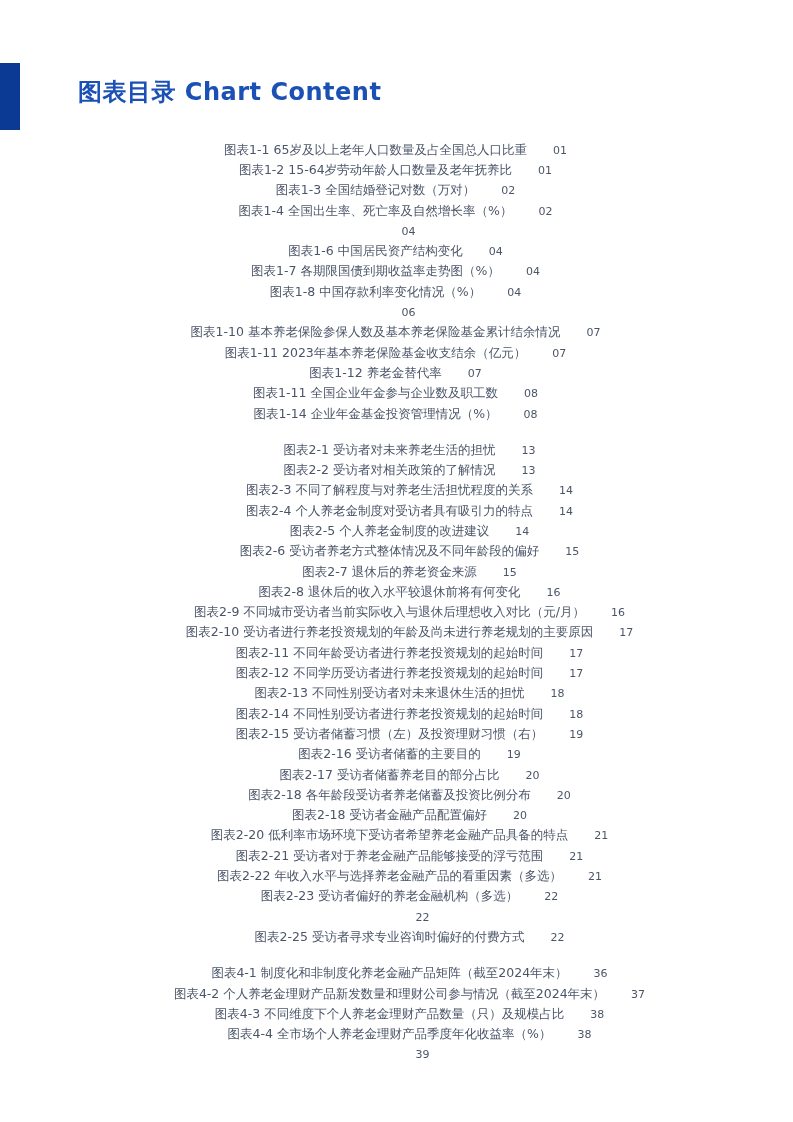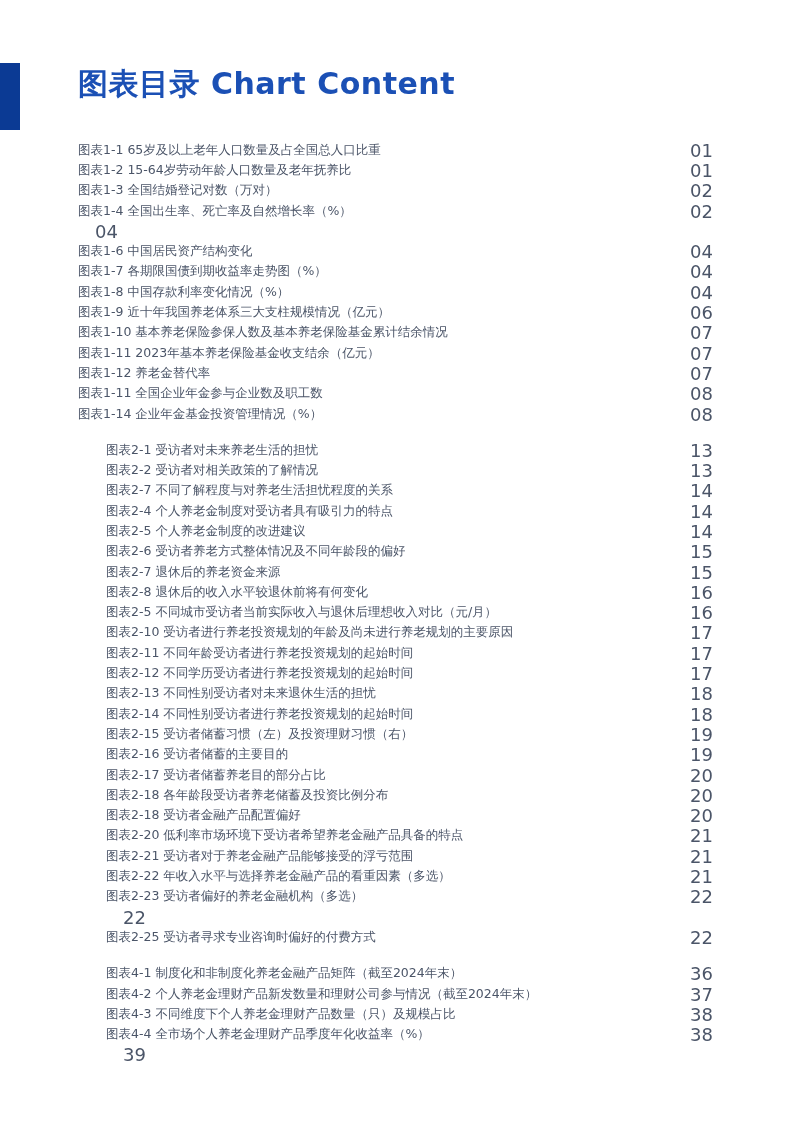--- a/index.html
+++ b/index.html
@@ -15,49 +15,49 @@
     overflow:hidden;
     position:relative;
   }
   .page{position:absolute;inset:0;background:#ffffff;}
   .accent-bar{
     position:absolute;left:0;top:63px;
     width:20px;height:67px;
     background:var(--accent-bar);
   }
   h1.title{
-    position:absolute;left:78px;top:64px;margin:0;
-    font-size:30px;line-height:40px;
+    position:absolute;left:78px;top:72px;margin:0;
+    font-size:24px;line-height:40px;
     color:var(--title);
     font-weight:700;
     letter-spacing:0.5px;
     white-space:nowrap;
   }
   h1.title .en{font-weight:700;}
   .toc{
     position:absolute;left:78px;top:140px;width:635px;
   }
   ul.toc-section{
     list-style:none;margin:0;padding:0;
   }
   ul.toc-section + ul.toc-section{margin-top:16px;margin-left:28px;}
   li.toc-row{
     height:20.3px;
-    display:flex;align-items:center;justify-content:space-between;
+    display:flex;align-items:center;justify-content:center;
     color:var(--entry-text);
     font-size:12.5px;
     white-space:nowrap;
   }
   li.toc-row .label{
     overflow:hidden;text-overflow:ellipsis;
   }
   li.toc-row .pageno{
     flex:0 0 auto;
     min-width:28px;text-align:right;
-    font-size:18px;
+    font-size:11px;
     color:var(--entry-text);
     margin-left:12px;
   }
 </style>
 </head>
 <body>
 
 <div class="page">
   <div class="accent-bar"></div>
   <h1 class="title"><span>图表目录</span> <span class="en">Chart Content</span></h1>
@@ -88,21 +88,20 @@
         </li>
         <li class="toc-row">
           <span class="label">图表1-7 各期限国债到期收益率走势图（%）</span>
           <span class="pageno">04</span>
         </li>
         <li class="toc-row">
           <span class="label">图表1-8 中国存款利率变化情况（%）</span>
           <span class="pageno">04</span>
         </li>
         <li class="toc-row">
-          <span class="label">图表1-9 近十年我国养老体系三大支柱规模情况（亿元）</span>
           <span class="pageno">06</span>
         </li>
         <li class="toc-row">
           <span class="label">图表1-10 基本养老保险参保人数及基本养老保险基金累计结余情况</span>
           <span class="pageno">07</span>
         </li>
         <li class="toc-row">
           <span class="label">图表1-11 2023年基本养老保险基金收支结余（亿元）</span>
           <span class="pageno">07</span>
         </li>
@@ -122,21 +121,21 @@
       <ul class="toc-section">
         <li class="toc-row">
           <span class="label">图表2-1 受访者对未来养老生活的担忧</span>
           <span class="pageno">13</span>
         </li>
         <li class="toc-row">
           <span class="label">图表2-2 受访者对相关政策的了解情况</span>
           <span class="pageno">13</span>
         </li>
         <li class="toc-row">
-          <span class="label">图表2-7 不同了解程度与对养老生活担忧程度的关系</span>
+          <span class="label">图表2-3 不同了解程度与对养老生活担忧程度的关系</span>
           <span class="pageno">14</span>
         </li>
         <li class="toc-row">
           <span class="label">图表2-4 个人养老金制度对受访者具有吸引力的特点</span>
           <span class="pageno">14</span>
         </li>
         <li class="toc-row">
           <span class="label">图表2-5 个人养老金制度的改进建议</span>
           <span class="pageno">14</span>
         </li>
@@ -146,21 +145,21 @@
         </li>
         <li class="toc-row">
           <span class="label">图表2-7 退休后的养老资金来源</span>
           <span class="pageno">15</span>
         </li>
         <li class="toc-row">
           <span class="label">图表2-8 退休后的收入水平较退休前将有何变化</span>
           <span class="pageno">16</span>
         </li>
         <li class="toc-row">
-          <span class="label">图表2-5 不同城市受访者当前实际收入与退休后理想收入对比（元/月）</span>
+          <span class="label">图表2-9 不同城市受访者当前实际收入与退休后理想收入对比（元/月）</span>
           <span class="pageno">16</span>
         </li>
         <li class="toc-row">
           <span class="label">图表2-10 受访者进行养老投资规划的年龄及尚未进行养老规划的主要原因</span>
           <span class="pageno">17</span>
         </li>
         <li class="toc-row">
           <span class="label">图表2-11 不同年龄受访者进行养老投资规划的起始时间</span>
           <span class="pageno">17</span>
         </li>

